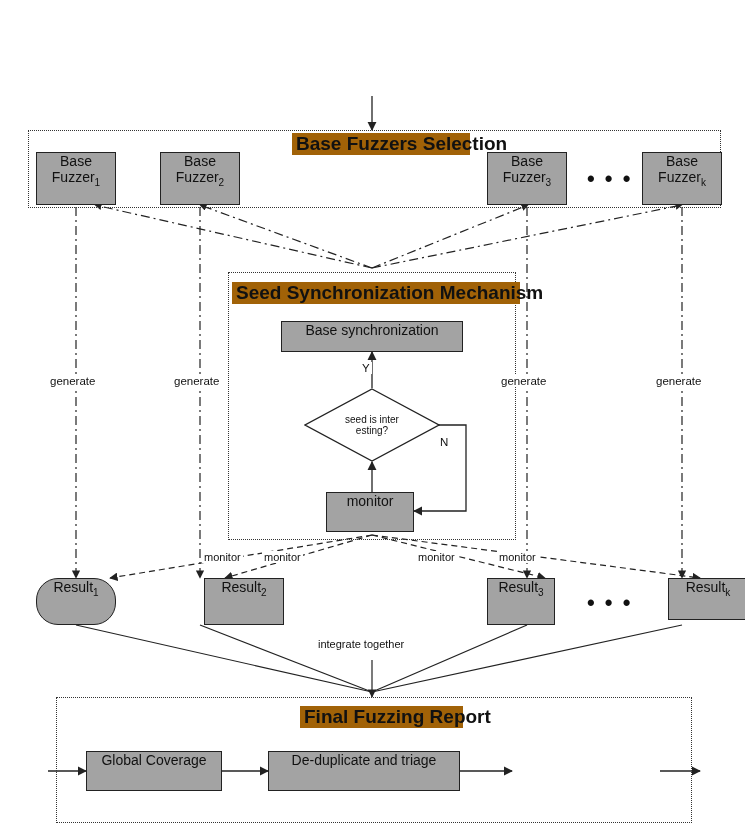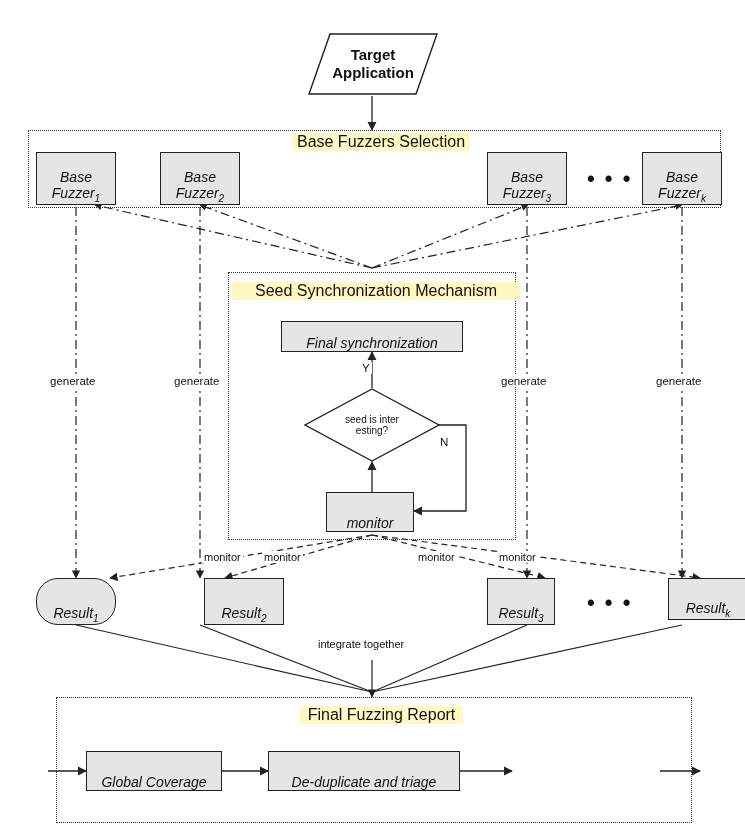--- a/index.html
+++ b/index.html
@@ -21,47 +21,46 @@
     position: absolute;
     left: 0;
     top: 0;
     width: 745px;
     height: 837px;
     pointer-events: none;
   }
   .node {
     position: absolute;
     box-sizing: border-box;
-    background: #e5e5e5;
+    background: #a3a3a3;
     border: 1.4px solid #222222;
     display: flex;
-    align-items: flex-end;
+    align-items: flex-start;
     justify-content: center;
     text-align: center;
     font-size: 14px;
     color: #111111;
     line-height: 1.15;
     z-index: 3;
-    font-style: italic;
   }
   .group-box {
     position: absolute;
     box-sizing: border-box;
     border: 1.6px dotted #333333;
     background: transparent;
     z-index: 1;
   }
   .group-title {
     position: absolute;
-    font-size: 16px;
-    font-weight: normal;
+    font-size: 19px;
+    font-weight: bold;
     color: #111111;
     text-align: center;
     z-index: 4;
-    background: #fef9c3;
+    background: #a16207;
     padding: 0 4px;
     white-space: nowrap;
   }
   .edge-label {
     position: absolute;
     font-size: 11.5px;
     color: #111111;
     z-index: 4;
     background: #ffffff;
     padding: 0 2px;
@@ -178,31 +177,20 @@
     </g>
 
     <g stroke="#222222" stroke-width="1.3" fill="none">
       <line x1="48" y1="771" x2="86" y2="771" marker-end="url(#arrow)"></line>
       <line x1="222" y1="771" x2="268" y2="771" marker-end="url(#arrow)"></line>
       <line x1="460" y1="771" x2="512" y2="771" marker-end="url(#arrow)"></line>
       <line x1="660" y1="771" x2="700" y2="771" marker-end="url(#arrow)"></line>
     </g>
   </svg>
 
-  <div class="parallelogram" style="left:308px; top:33px; width:130px; height:62px;">
-    <svg width="130" height="62" viewBox="0 0 130 62">
-      <polygon points="22,1 129,1 108,61 1,61" fill="#ffffff" stroke="#222222" stroke-width="1.4"></polygon>
-    </svg>
-    <div class="ptext">
-      <span>
-        <span class="nodelabel">Target</span>
-        <span class="nodelabel">Application</span>
-      </span>
-    </div>
-  </div>
 
   <div class="group-box" style="left:28px; top:130px; width:693px; height:78px;"></div>
   <div class="group-title" style="left:292px; top:133px; width:170px;">Base Fuzzers Selection</div>
 
   <div class="node" style="left:36px; top:152px; width:80px; height:53px;">
     <span>
       <span class="nodelabel">Base</span>
       <span class="nodelabel"><span>Fuzzer</span><span class="sub">1</span></span>
     </span>
   </div>
@@ -226,21 +214,21 @@
   <div class="node" style="left:642px; top:152px; width:80px; height:53px;">
     <span>
       <span class="nodelabel">Base</span>
       <span class="nodelabel"><span>Fuzzer</span><span class="sub">k</span></span>
     </span>
   </div>
 
   <div class="group-box" style="left:228px; top:272px; width:288px; height:268px;"></div>
   <div class="group-title" style="left:232px; top:282px; width:280px;">Seed Synchronization Mechanism</div>
 
-  <div class="node" style="left:281px; top:321px; width:182px; height:31px;">Final synchronization</div>
+  <div class="node" style="left:281px; top:321px; width:182px; height:31px;">Base synchronization</div>
 
   <div class="edge-label" style="left:360px; top:362px;">Y</div>
 
   <div class="diamond" style="left:304px; top:388px; width:136px; height:74px;">
     <svg width="136" height="74" viewBox="0 0 136 74">
       <polygon points="68,1 135,37 68,73 1,37" fill="#ffffff" stroke="#222222" stroke-width="1.4"></polygon>
     </svg>
     <div class="dtext">
       <span>
         <span class="nodelabel">seed is inter</span>

